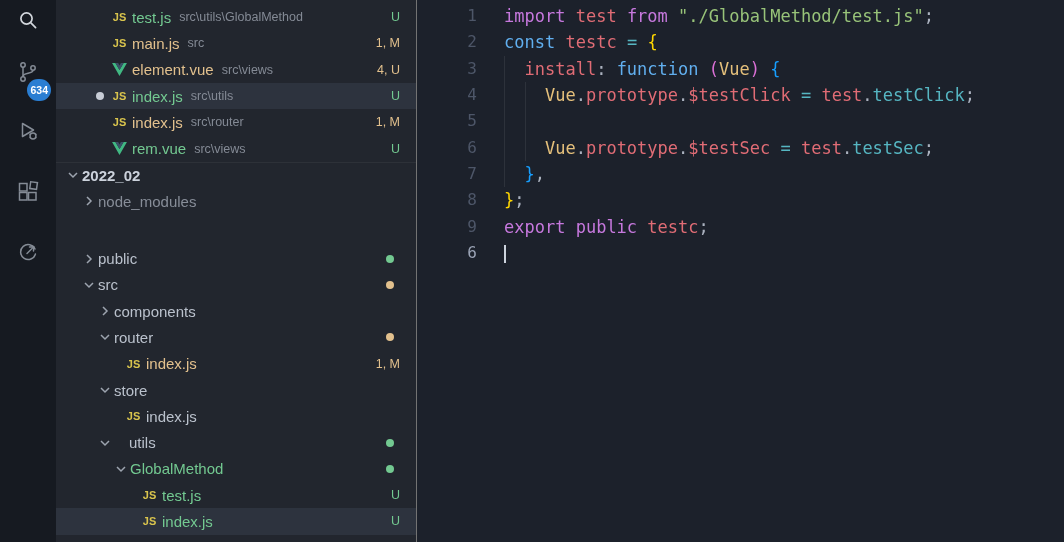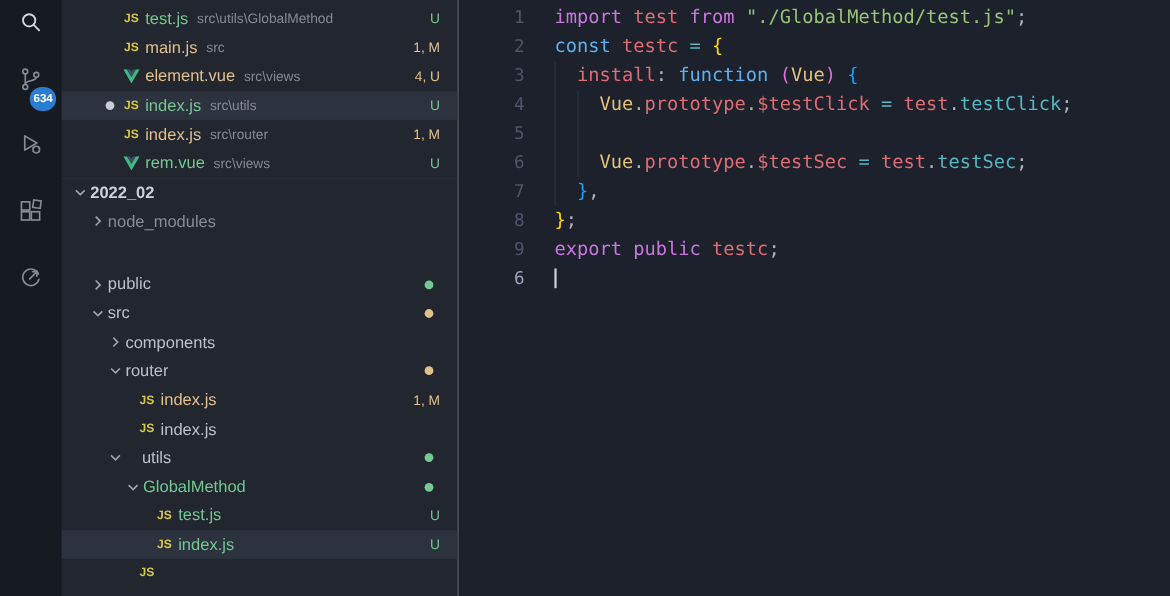--- a/index.html
+++ b/index.html
@@ -226,20 +226,28 @@
           <span class="dot-badge" style="background: rgb(226, 192, 141);"></span>
         </div>
         <div class="row" style="padding-left: 56px;">
           <span class="twistie-space"></span>
           <span class="file-icon">
             <span class="js-badge">JS</span>
           </span>
           <span class="label" style="color: rgb(226, 192, 141);">index.js</span>
           <span class="row-badge" style="color: rgb(226, 192, 141);">1, M</span>
         </div>
+        <div class="row" style="padding-left: 40px;">
+          <span class="chevron">
+            <svg width="16" height="16" viewBox="0 0 16 16">
+              <polyline points="4,6 8,10 12,6" fill="none" stroke="#9da4af" stroke-width="1.5"></polyline>
+            </svg>
+          </span>
+          <span class="label" style="color: rgb(186, 193, 204);">store</span>
+        </div>
         <div class="row" style="padding-left: 56px;">
           <span class="twistie-space"></span>
           <span class="file-icon">
             <span class="js-badge">JS</span>
           </span>
           <span class="label" style="color: rgb(186, 193, 204);">index.js</span>
         </div>
         <div class="row" style="padding-left: 40px;">
           <span class="chevron">
             <svg width="16" height="16" viewBox="0 0 16 16">

